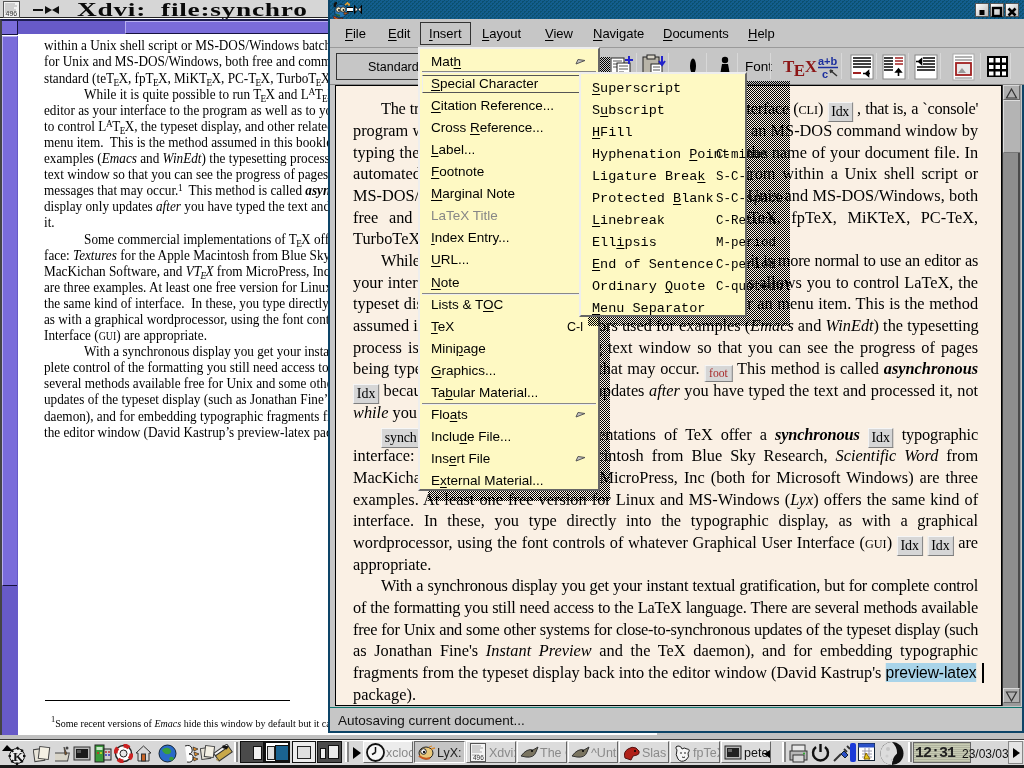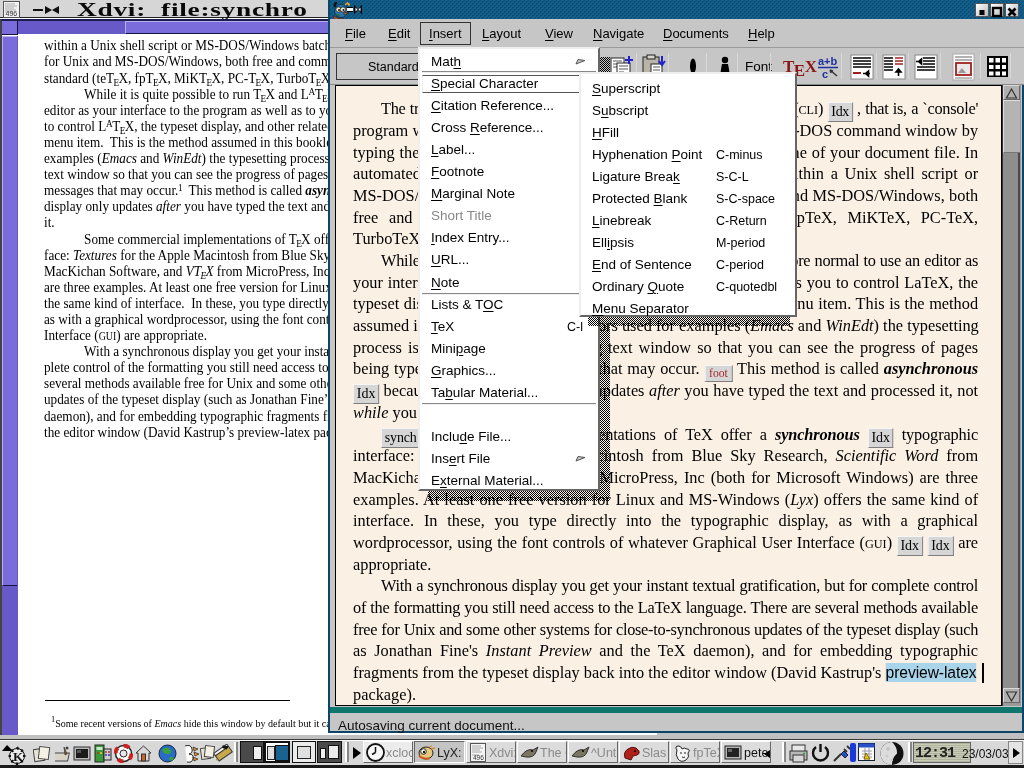--- a/index.html
+++ b/index.html
@@ -46,30 +46,30 @@
   #doc-text { position:absolute; left:17px; top:12.2px; width:670px; font-family:"Liberation Serif",serif; font-size:17.5px; color:#000; }
   #doc-text .ln { height:21.7px; line-height:21.7px; text-align:justify; text-align-last:justify; white-space:nowrap; width:670px; transform:scaleX(0.933); transform-origin:0 0; }
   #doc-text .ln.endp { text-align-last:left; }
   #doc-text .ind { padding-left:30px; }
   .smallcaps { font-size:75%; letter-spacing:0; }
   .inset { display:inline-block; height:20px; line-height:17px; padding:0 3px; background:#d6d6d6; border-top:1.5px solid #f6f6f6; border-left:1.5px solid #f6f6f6; border-right:1.5px solid #7e7e7e; border-bottom:1.5px solid #7e7e7e; font-size:15px; vertical-align:-2px; }
   .footb { height:17px; line-height:14px; font-size:12.5px; color:#a82828; vertical-align:-3px; padding:0 4px;}
   .sel { background:#a9d4e9; font-family:"Liberation Sans",sans-serif; font-size:16.8px; letter-spacing:-0.1px; }
   #cursor { position:absolute; left:646px; top:577px; width:2px; height:20px; background:#000; }
   #vsb { left:672px; top:85px; width:19px; height:621px; background:#9a9a9a; border-left:1px solid #333; }
-  #statusbar { left:0; top:707px; width:692px; height:24px; background:#c6c6c6; border-top:6px solid #0f766e; }
+  #statusbar { left:0; top:707px; width:692px; height:24px; background:#c6c6c6; border-top:1px solid #0f766e; }
   #statusbar span { position:absolute; left:8px; top:5px; font-size:13.5px; color:#111; }
 
   .vsb-arrow { position:absolute; left:0; width:17px; height:15px; background:#b0b0b0; border:1px solid #666; border-top-color:#d8d8d8; border-left-color:#d8d8d8; }
   .vsb-thumb { position:absolute; left:0; top:15px; width:17px; height:53px; background:#b4b4b4; border-top:1px solid #ddd; border-left:1px solid #ddd; border-bottom:1px solid #777; }
   .vsb-trough { position:absolute; left:0; top:68px; width:17px; height:538px; background:#8e8e8e; border-right:2px solid #4a4a4a; }
 
   
   .shadow { position:absolute; background-image:repeating-conic-gradient(#000 0% 25%, rgba(0,0,0,0) 0% 50%); background-size:2px 2px; }
-  .menupanel { position:absolute; background:#ffffff; border-top:2px solid #eee; border-left:2px solid #eee; border-right:2px solid #666; border-bottom:2px solid #666; }
+  .menupanel { position:absolute; background:#fef9c3; border-top:2px solid #eee; border-left:2px solid #eee; border-right:2px solid #666; border-bottom:2px solid #666; }
   .mrow { position:absolute; left:11px; right:8px; height:22px; line-height:22px; font-size:13.5px; color:#000; white-space:nowrap; }
   .mrow .sc { position:absolute; right:7px; font-size:12.5px; letter-spacing:0; }
   .mrow .arr { position:absolute; right:2px; top:0px; }
   .msep { position:absolute; left:2px; right:2px; height:2px; border-top:1px solid #888; border-bottom:1px solid #eee; }
   .gray { color:#878787; }
   #schl { position:absolute; left:2px; width:177px; height:18px; border-top:1px solid #555; border-bottom:1px solid #555; border-left:1px solid #eee; border-right:1px solid #555; }
 
   
   #taskbar { left:0; top:739px; width:1024px; height:29px; background:#d8d8d8; border-top:1px solid #3a3a3a; box-shadow:inset 0 1px 0 #fff; border-bottom:3px solid #1a1a1a; }
   .tbicon { position:absolute; top:3px; }
@@ -313,39 +313,42 @@
         <path d="M2 13 L11 9.5 L4 8.5 Z" fill="#c8c8c8" stroke="#555" stroke-width="1"></path>
       </svg></div>
     <div class="msep" style="top:22px"></div>
     <div id="schl" style="top:26px"></div>
     <div class="mrow" style="top:24px"><u>S</u>pecial Character</div>
     <div class="mrow" style="top:46.099999999999994px"><u>C</u>itation Reference...</div>
     <div class="mrow" style="top:68.1px">Cross <u>R</u>eference...</div>
     <div class="mrow" style="top:90.19999999999999px"><u>L</u>abel...</div>
     <div class="mrow" style="top:112.19999999999999px"><u>F</u>ootnote</div>
     <div class="mrow" style="top:134.3px"><u>M</u>arginal Note</div>
-    <div class="mrow gray" style="top:156.3px">Short Title</div>
+    <div class="mrow gray" style="top:156.3px">LaTeX Title</div>
     <div class="mrow" style="top:178.4px"><u>I</u>ndex Entry...</div>
     <div class="mrow" style="top:200.39999999999998px"><u>U</u>RL...</div>
     <div class="mrow" style="top:222.5px"><u>N</u>ote</div>
     <div class="msep" style="top:243.5px"></div>
     <div class="mrow" style="top:244.5px">Lists &amp; T<u>O</u>C</div>
     <div class="mrow" style="top:266.6px"><u>T</u>eX<span class="sc">C-l</span></div>
     <div class="mrow" style="top:310.7px"><u>G</u>raphics...</div>
     <div class="mrow" style="top:288.6px">Mini<u>p</u>age</div>
     <div class="mrow" style="top:332.7px">Ta<u>b</u>ular Material...</div>
     <div class="msep" style="top:353.8px"></div>
+    <div class="mrow" style="top:354.8px">Flo<u>a</u>ts<svg class="arr" width="14" height="22">
+        <path d="M2 13 L11 9.5 L4 8.5 Z" fill="#c8c8c8" stroke="#555" stroke-width="1"></path>
+      </svg></div>
     <div class="mrow" style="top:376.9px">Inclu<u>d</u>e File...</div>
     <div class="mrow" style="top:398.9px">Ins<u>e</u>rt File<svg class="arr" width="14" height="22">
         <path d="M2 13 L11 9.5 L4 8.5 Z" fill="#c8c8c8" stroke="#555" stroke-width="1"></path>
       </svg></div>
     <div class="mrow" style="top:420.9px">E<u>x</u>ternal Material...</div>
   </div>
 <div class="shadow" style="left:588px; top:81px; width:202px; height:245px;"></div>
-<div class="menupanel" id="submenu" style="left:579px; top:72px; width:218px; height:245px;">
+<div class="menupanel" id="submenu" style="left:579px; top:72px; width:168px; height:245px;font-family:Liberation Mono, monospace;">
     <div class="smrow mrow" style="top:4px"><u>S</u>uperscript</div>
     <div class="smrow mrow" style="top:26px">S<u>u</u>bscript</div>
     <div class="smrow mrow" style="top:48px"><u>H</u>Fill</div>
     <div class="smrow mrow" style="top:70px">Hyphenation <u>P</u>oint<span class="sc" style="right:auto;left:124px;">C-minus</span></div>
     <div class="smrow mrow" style="top:92px">Ligature Brea<u>k</u><span class="sc" style="right:auto;left:124px;">S-C-L</span></div>
     <div class="smrow mrow" style="top:114px">Protected <u>B</u>lank<span class="sc" style="right:auto;left:124px;">S-C-space</span></div>
     <div class="smrow mrow" style="top:136px"><u>L</u>inebreak<span class="sc" style="right:auto;left:124px;">C-Return</span></div>
     <div class="smrow mrow" style="top:158px">Ell<u>i</u>psis<span class="sc" style="right:auto;left:124px;">M-period</span></div>
     <div class="smrow mrow" style="top:180px"><u>E</u>nd of Sentence<span class="sc" style="right:auto;left:124px;">C-period</span></div>
     <div class="smrow mrow" style="top:202px">Ordinary <u>Q</u>uote<span class="sc" style="right:auto;left:124px;">C-quotedbl</span></div>

